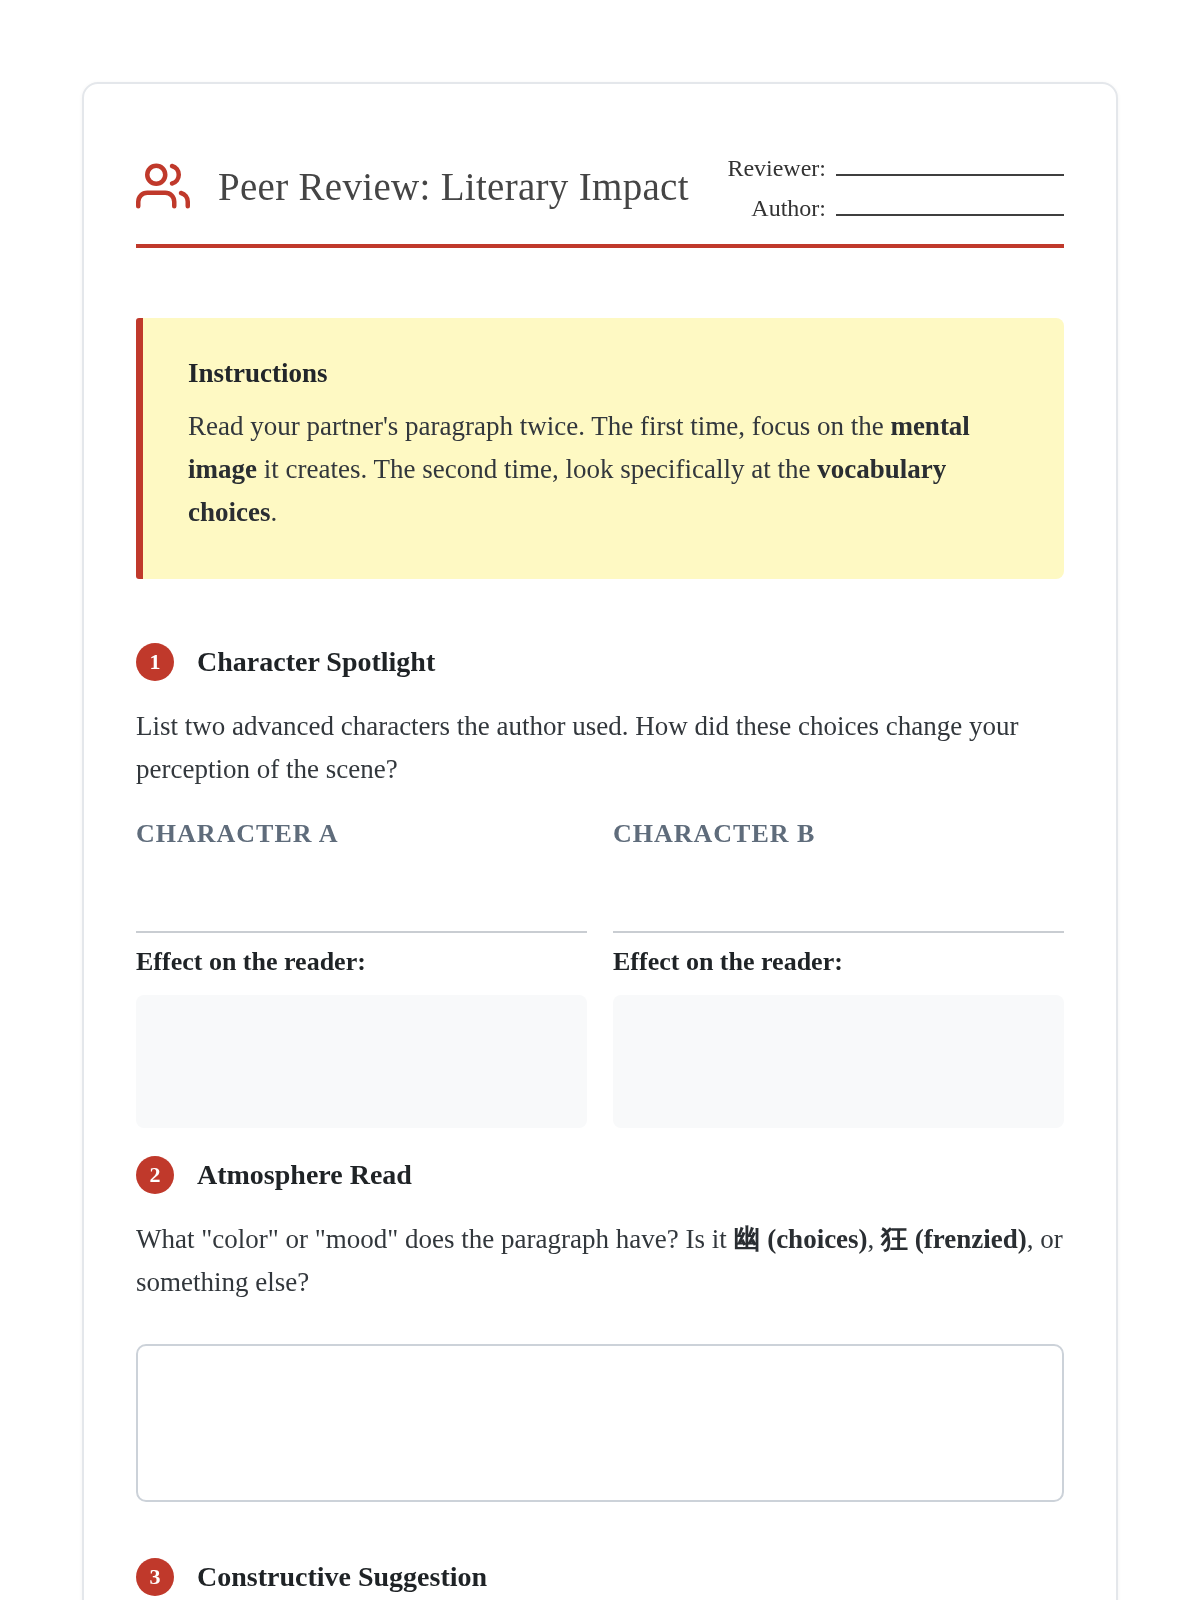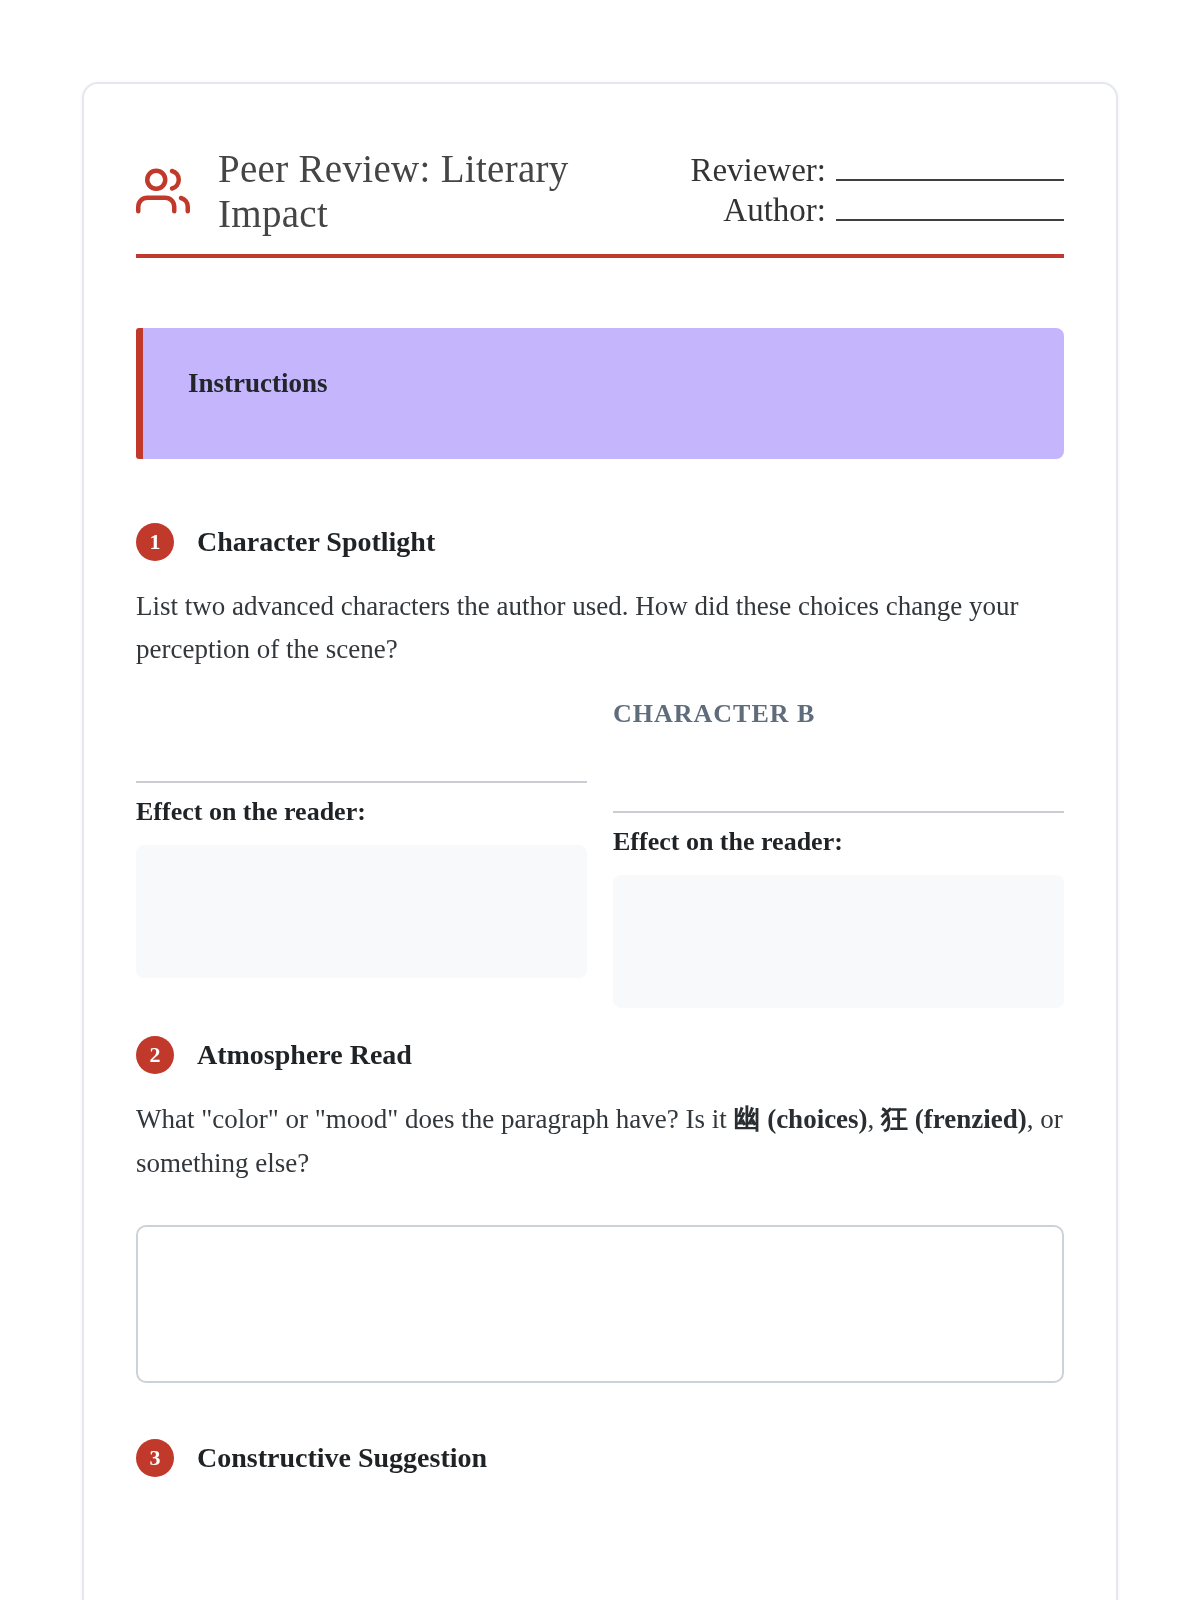--- a/index.html
+++ b/index.html
@@ -19,28 +19,28 @@
     border:2px solid #e4e7eb;
     border-radius:16px;
     box-shadow:0 1px 4px rgba(0,0,0,0.05);
     padding:62px 52px 0 52px;
   }
   
   .header { display:flex; justify-content:space-between; align-items:center; }
   .header-left { display:flex; align-items:center; gap:28px; }
   .users-icon { width:54px; height:54px; color:#c0392b; flex:0 0 auto; }
   .page-title { font-size:39px; font-weight:400; color:#454545; letter-spacing:0.3px; }
-  .name-fields { font-size:33px; color:#333;margin-left:15px; }
+  .name-fields { font-size:24px; color:#333;margin-left:15px; }
   .field-row { display:flex; justify-content:flex-end; align-items:baseline; gap:10px; height:40px; }
   .write-line { display:inline-block; width:228px; height:30px; border-bottom:2px solid #3f3f3f; }
   .rule { border:none; border-top:4px solid #c0392b; margin-top:18px; }
   
   .callout {
     margin-top:70px;
-    background:#c4b5fd;
+    background:#fef9c3;
     border-left:7px solid #c0392b;
     border-radius:3px 8px 8px 3px;
     padding:40px 45px 44px 45px;
   }
   .callout h2 { font-size:27px; font-weight:700; color:#22262a; margin-bottom:16px; }
   .callout p { font-size:27px; line-height:1.6; color:#32373c; }
   
   .qsection { margin-top:64px; }
   .qsection.s2 { margin-top:28px; }
   .qsection.s3 { margin-top:56px; }
@@ -95,30 +95,32 @@
         <span>Author:</span>
         <span class="write-line"></span>
       </div>
     </div>
   </div>
 
   <hr class="rule">
 
   <section class="callout">
     <h2>Instructions</h2>
+    <p><span>Read your partner's paragraph twice. The first time, focus on the </span><strong>mental image</strong><span> it creates. The second time, look specifically at the </span><strong>vocabulary choices</strong><span>.</span></p>
   </section>
 
   <section class="qsection">
     <div class="qhead">
       <span class="badge">1</span>
       <h2>Character Spotlight</h2>
     </div>
     <p class="prompt">List two advanced characters the author used. How did these choices change your perception of the scene?</p>
     <div class="cols">
       <div class="col">
+        <div class="col-heading">CHARACTER A</div>
         <div class="write-space"></div>
         <div class="effect-label">Effect on the reader:</div>
         <div class="answer-box"></div>
       </div>
       <div class="col">
         <div class="col-heading">CHARACTER B</div>
         <div class="write-space"></div>
         <div class="effect-label">Effect on the reader:</div>
         <div class="answer-box"></div>
       </div>

